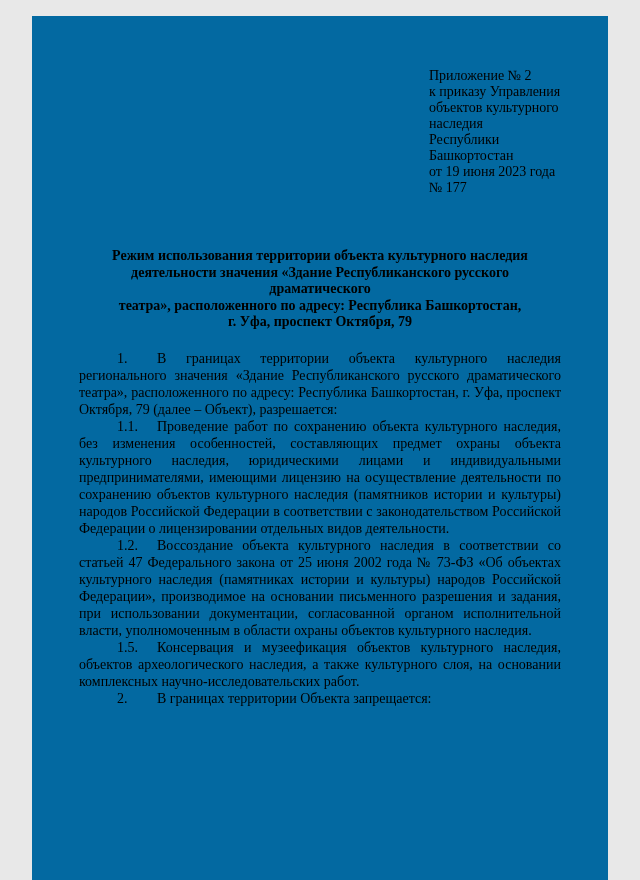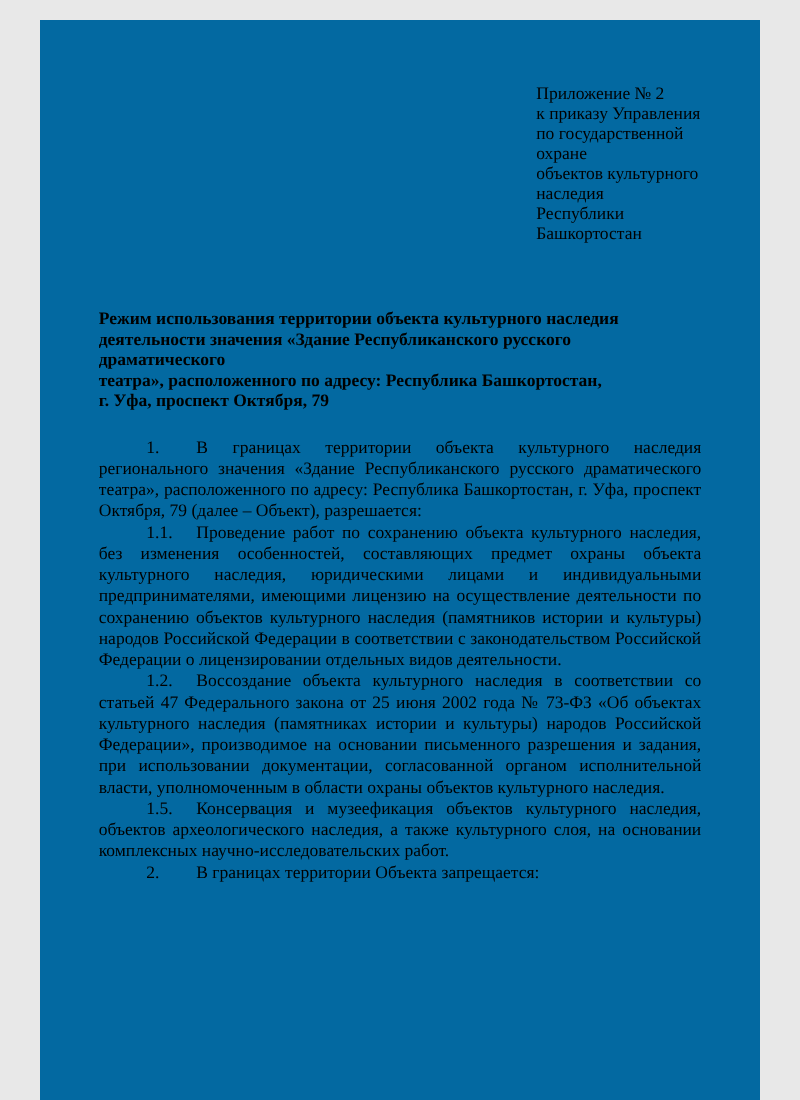--- a/index.html
+++ b/index.html
@@ -19,21 +19,21 @@
     margin-left: 350px;
     font-size: 14px;
     line-height: 16px;
     text-align: left;
   }
   .doc-title {
     margin-top: 52px;
     font-size: 14px;
     font-weight: bold;
     line-height: 16.5px;
-    text-align: left;
+    text-align: center;
   }
   .doc-body {
     margin-top: 19px;
     font-size: 14px;
     line-height: 17px;
   }
   .para {
     text-align: justify;
     text-indent: 38px;
   }
@@ -44,23 +44,23 @@
   }
 </style>
 </head>
 <body>
 
 <div class="page">
 
   <div class="doc-header">
     <div>Приложение № 2</div>
     <div>к приказу Управления</div>
-    <div>по государственной охране</div>
     <div>объектов культурного наследия</div>
     <div>Республики Башкортостан</div>
+    <div>от 19 июня 2023 года № 177</div>
   </div>
 
   <div class="doc-title">
     <div>Режим использования территории объекта культурного наследия</div>
     <div>деятельности значения «Здание Республиканского русского драматического</div>
     <div>театра», расположенного по адресу: Республика Башкортостан,</div>
     <div>г. Уфа, проспект Октября, 79</div>
   </div>
 
   <div class="doc-body">

